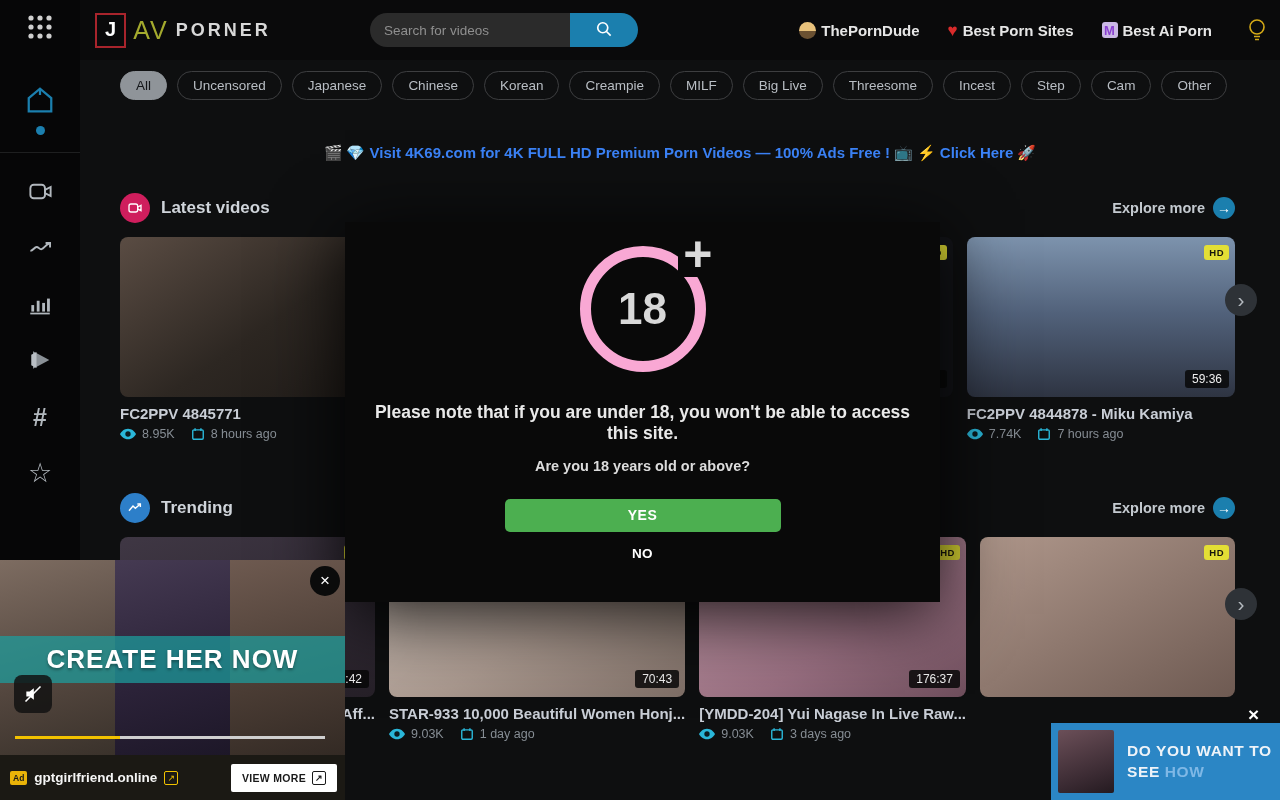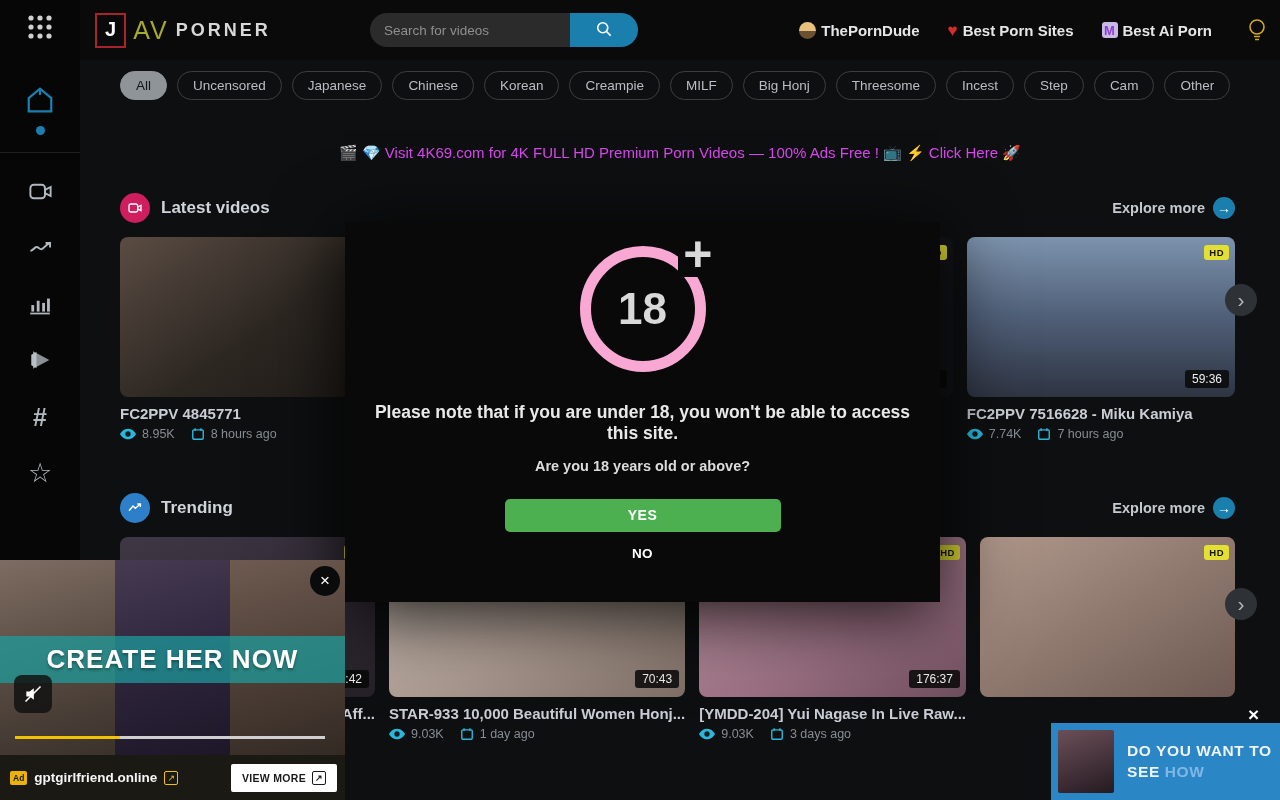--- a/index.html
+++ b/index.html
@@ -38,21 +38,21 @@
   .ic-m { width:16px; height:16px; border-radius:3px; background:#cbb8e6; color:#8a3fd0; font-size:13px; font-weight:800; display:flex; align-items:center; justify-content:center; line-height:1; }
   .bulb { margin-left:6px; cursor:pointer; display:flex; align-items:center; }
 
   
   .chips { display:flex; gap:10px; padding:11px 0 0 40px; }
   .chip { border:1px solid #3d3e40; border-radius:16px; padding:6px 15px; color:#b9bec4; font-size:13.5px; background:transparent; cursor:pointer; white-space:nowrap; font-family:"Liberation Sans", sans-serif; }
   .chip.active { background:#8f9499; border-color:#8f9499; color:#141619; }
 
   
   .banner { margin-top:44px; text-align:center; }
-  .banner a { color:#d946ef; font-size:15px; font-weight:400; text-decoration:none; cursor:pointer;margin-top:32px; }
+  .banner a { color:#3b82f6; font-size:15px; font-weight:700; text-decoration:none; cursor:pointer;margin-top:32px; }
 
   
   section { padding:0 45px 0 40px; }
   .sec-head { display:flex; align-items:center; margin-top:31px; }
   .sec-ic { width:30px; height:30px; border-radius:50%; display:flex; align-items:center; justify-content:center; margin-right:11px; }
   .sec-ic.pink { background:#cf1e5d; }
   .sec-ic.blue { background:#2d7fc9; }
   .sec-title { color:#cfd4da; font-size:17px; font-weight:700; }
   .explore { margin-left:auto; display:flex; align-items:center; gap:8px; color:#c3c9cf; font-size:14.5px; font-weight:700; cursor:pointer; }
   .explore .arr { width:22px; height:22px; border-radius:50%; background:#1b7fae; color:#fff; display:flex; align-items:center; justify-content:center; font-size:14px; }
@@ -230,21 +230,21 @@
   </header>
 
   <div class="chips">
     <button class="chip active">All</button>
     <button class="chip">Uncensored</button>
     <button class="chip">Japanese</button>
     <button class="chip">Chinese</button>
     <button class="chip">Korean</button>
     <button class="chip">Creampie</button>
     <button class="chip">MILF</button>
-    <button class="chip">Big Honj</button>
+    <button class="chip">Big Live</button>
     <button class="chip">Threesome</button>
     <button class="chip">Incest</button>
     <button class="chip">Step</button>
     <button class="chip">Cam</button>
     <button class="chip">Other</button>
   </div>
 
   <div class="banner">
     <a>🎬 💎 Visit 4K69.com for 4K FULL HD Premium Porn Videos — 100% Ads Free ! 📺 ⚡ Click Here 🚀</a>
   </div>
@@ -292,21 +292,21 @@
           <span class="dur">2</span>
         </div>
         <div class="vtitle"></div>
         <div class="meta ghost"></div>
       </div>
       <div class="card">
         <div class="thumb t-l4">
           <span class="hd">HD</span>
           <span class="dur">59:36</span>
         </div>
-        <div class="vtitle">FC2PPV 7516628 - Miku Kamiya</div>
+        <div class="vtitle">FC2PPV 4844878 - Miku Kamiya</div>
         <div class="meta">
           <svg width="16" height="12" viewBox="0 0 24 16">
               <path d="M12 0C6 0 1.7 4.6 0 8c1.7 3.4 6 8 12 8s10.3-4.6 12-8c-1.7-3.4-6-8-12-8z" fill="#2ab7d9"></path>
               <circle cx="12" cy="8" r="4" fill="#0b1d22"></circle>
             </svg>
           <span>7.74K</span>
           <span class="gap"></span>
           <svg width="14" height="14" viewBox="0 0 24 24" fill="none" stroke="#2ab7d9" stroke-width="2.4">
               <rect x="3" y="5" width="18" height="16" rx="2"></rect>
               <path d="M7 2v5M17 2v5"></path>

